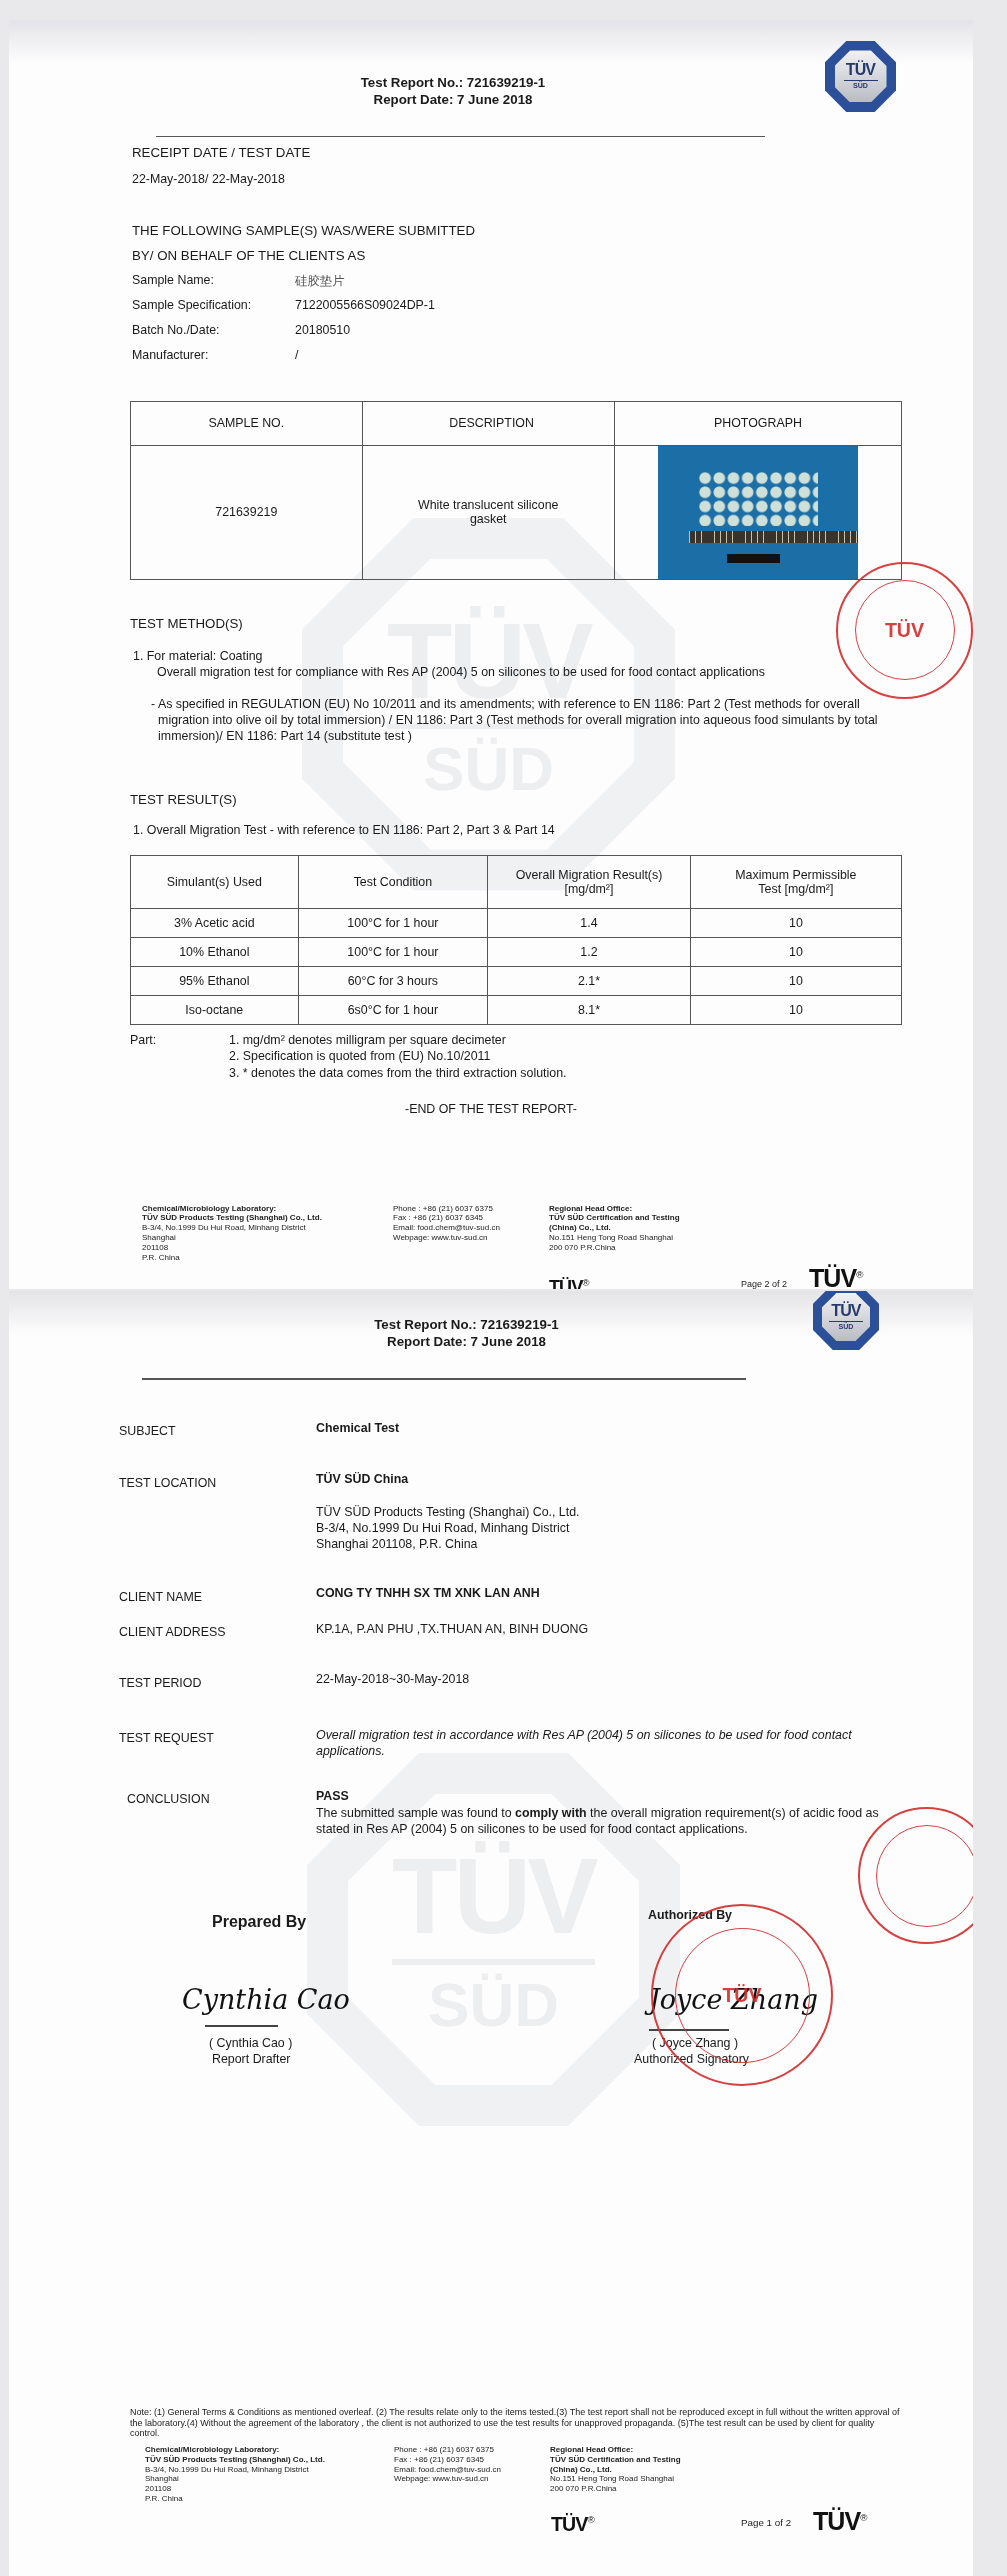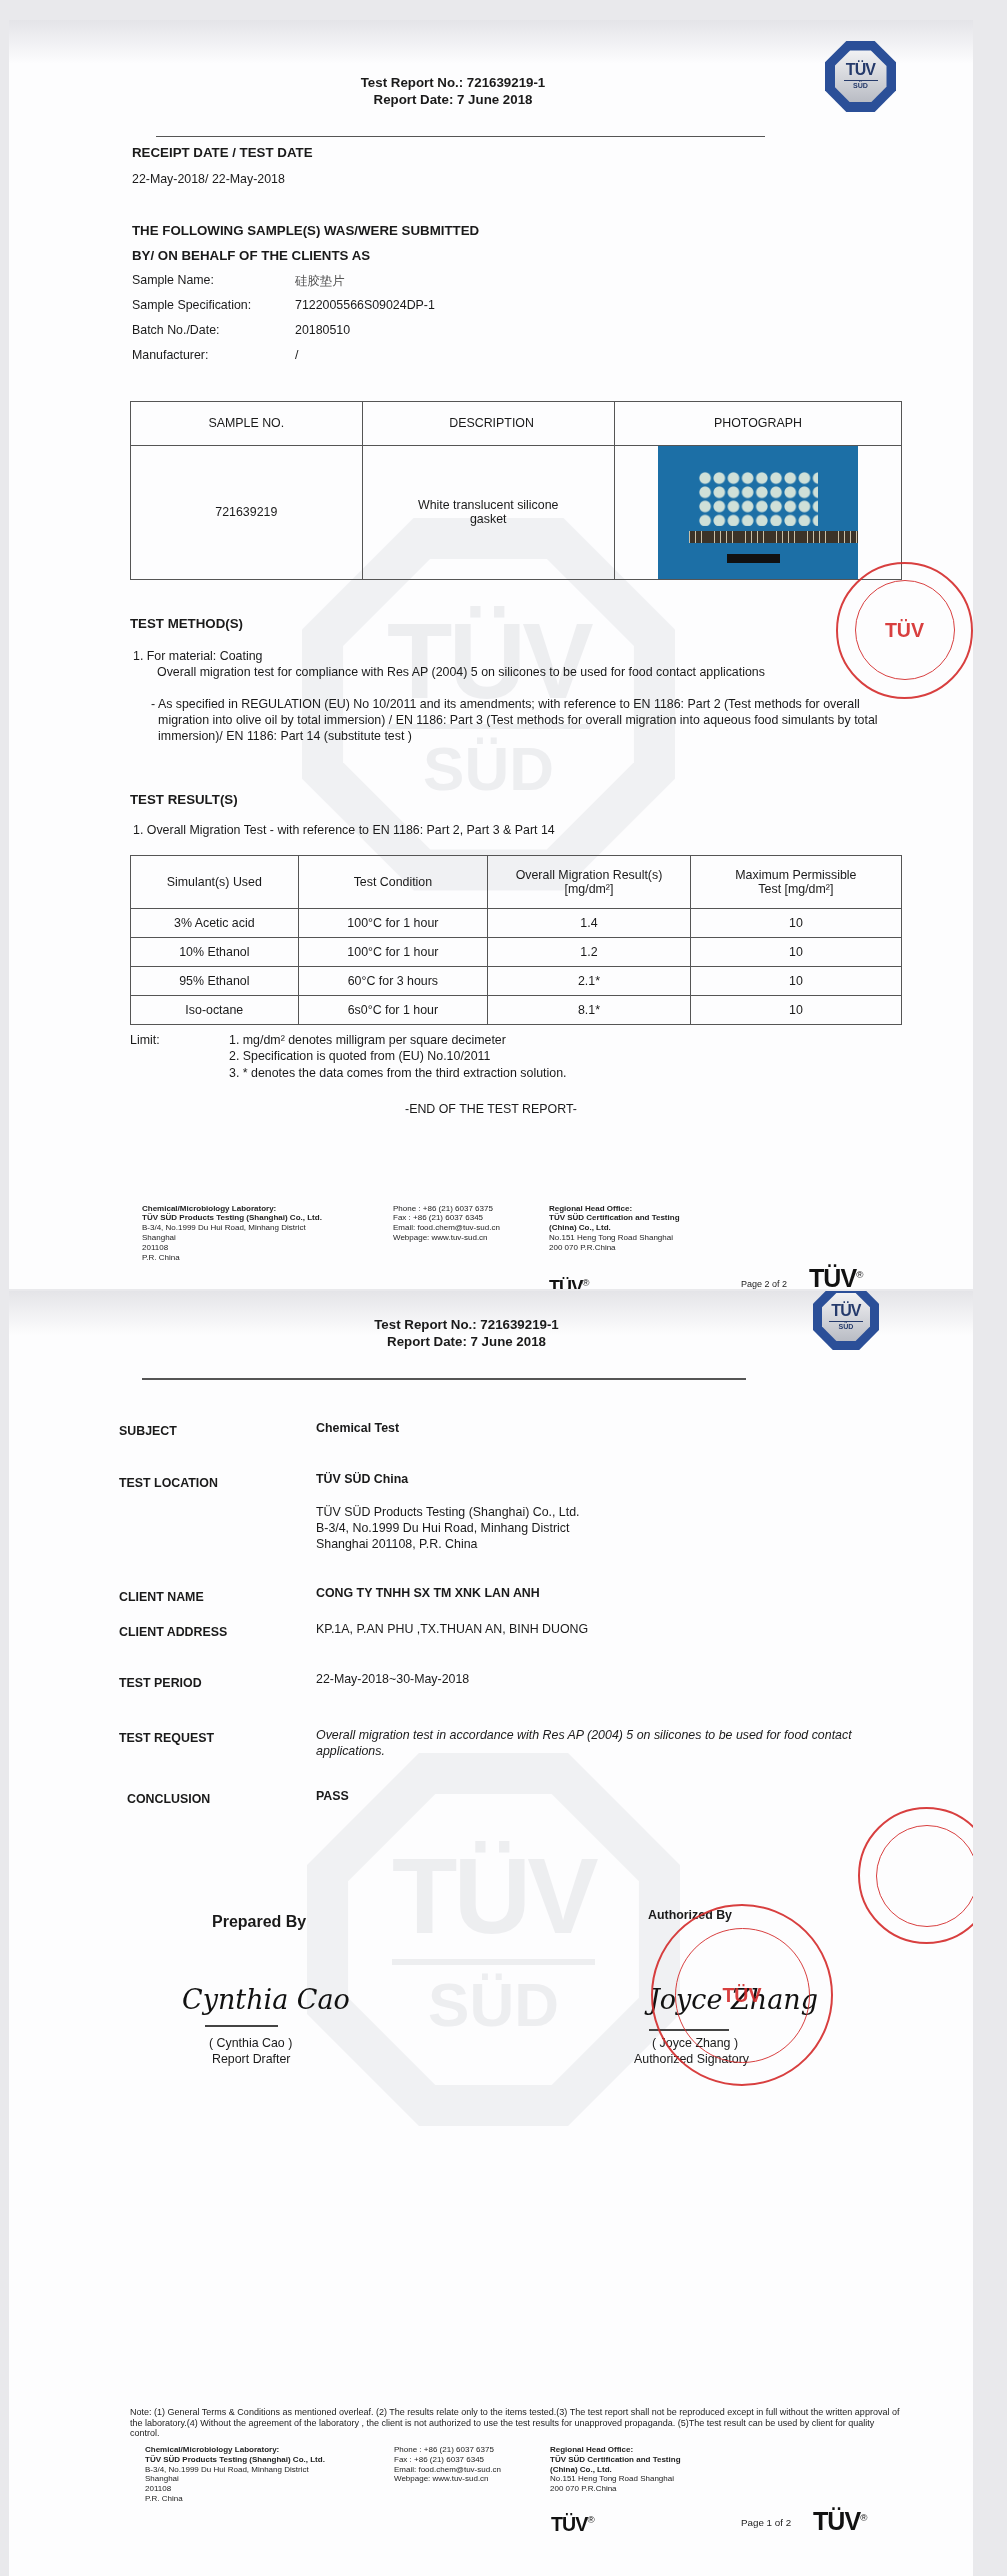--- a/index.html
+++ b/index.html
@@ -46,21 +46,21 @@
     display: flex; flex-direction: column; align-items: center; justify-content: center;
     color: #253a6b; font-weight: bold;
   }
   .logo-tuv { font-size: 16px; letter-spacing: -0.9px; line-height: 1; }
   .logo-rule { width: 34px; height: 1.3px; background: #253a6b; margin: 1.8px 0; }
   .logo-sud { font-size: 7.1px; line-height: 1; }
 
   .hdr { position: absolute; text-align: center; font-weight: bold; font-size: 13.3px; line-height: 17px; }
   .rule { position: absolute; height: 1.8px; background: #555; }
 
-  .h-bold { font-weight: bold; font-size: 13.3px; }
+  .h-bold { font-weight: normal; font-size: 13.3px; }
   .txt { font-size: 12.4px; line-height: 16px; }
   .kv-label { position: absolute; font-size: 12.4px; }
   .kv-val { position: absolute; font-size: 12.4px; }
 
   table.grid { position: absolute; border-collapse: collapse; font-size: 12.4px; }
   table.grid td { border: 1.3px solid #555; text-align: center; vertical-align: middle; padding: 0 5.3px; }
 
   .photo {
     width: 200px; height: 133px; background: #1c6fa6; position: relative; margin: 0 auto;
   }
@@ -202,21 +202,21 @@
     </tr>
     <tr style="height:29px;">
       <td>Iso-octane</td>
       <td>6s0°C for 1 hour</td>
       <td>8.1*</td>
       <td>10</td>
     </tr>
   </tbody>
     </table>
 
-  <div class="abs txt" style="left:121px; top:1012px;">Limit:</div>
+  <div class="abs txt" style="left:121px; top:1012px;">Part:</div>
   <div class="abs txt" style="left:220px; top:1012px;">1. mg/dm² denotes milligram per square decimeter</div>
   <div class="abs txt" style="left:220px; top:1028px;">2. Specification is quoted from (EU) No.10/2011</div>
   <div class="abs txt" style="left:220px; top:1045px;">3. * denotes the data comes from the third extraction solution.</div>
   <div class="abs txt" style="left:396px; top:1081px;">-END OF THE TEST REPORT-</div>
 
   <div class="foot-small" style="left:133px; top:1184px;">
     <b>Chemical/Microbiology Laboratory:</b><br>
     <b>TÜV SÜD Products Testing (Shanghai) Co., Ltd.</b><br>
     <span>B-3/4, No.1999 Du Hui Road, Minhang District</span><br>
     <span>Shanghai</span><br>
@@ -286,20 +286,21 @@
   <div class="kv-val" style="left:307px; top:331px;">KP.1A, P.AN PHU ,TX.THUAN AN, BINH DUONG</div>
 
   <div class="kv-label h-bold" style="left:110px; top:385px;">TEST PERIOD</div>
   <div class="kv-val" style="left:307px; top:381px;">22-May-2018~30-May-2018</div>
 
   <div class="kv-label h-bold" style="left:110px; top:440px;">TEST REQUEST</div>
   <div class="kv-val txt" style="left:307px; top:436px; width:569px;font-style:italic;">Overall migration test in accordance with Res AP (2004) 5 on silicones to be used for food contact applications.</div>
 
   <div class="kv-label h-bold" style="left:110px; top:501px;margin-left:8px;">CONCLUSION</div>
   <div class="kv-val" style="left:307px; top:498px; font-weight:bold;">PASS</div>
+  <div class="kv-val txt" style="left:307px; top:514px; width:569px;"><span>The submitted sample was found to </span><b>comply with</b><span> the overall migration requirement(s) of acidic food as stated in Res AP (2004) 5 on silicones to be used for food contact applications.</span></div>
 
   <div class="abs" style="left:203px; top:622px; font-weight:bold; font-size:16px;">Prepared By</div>
   <div class="sig" style="left:173px; top:693px;">Cynthia Cao</div>
   <div class="sig-line" style="left:196px; top:734px; width:73px;"></div>
   <div class="abs" style="left:200px; top:745px; font-size:12.4px;">( Cynthia Cao )</div>
   <div class="abs" style="left:203px; top:761px; font-size:12.4px;">Report Drafter</div>
 
   <div class="abs" style="left:639px; top:617px; font-weight:bold; font-size:12.4px;">Authorized By</div>
   <div class="sig" style="left:640px; top:693px;">Joyce Zhang</div>
   <div class="sig-line" style="left:640px; top:738px; width:80px;"></div>

